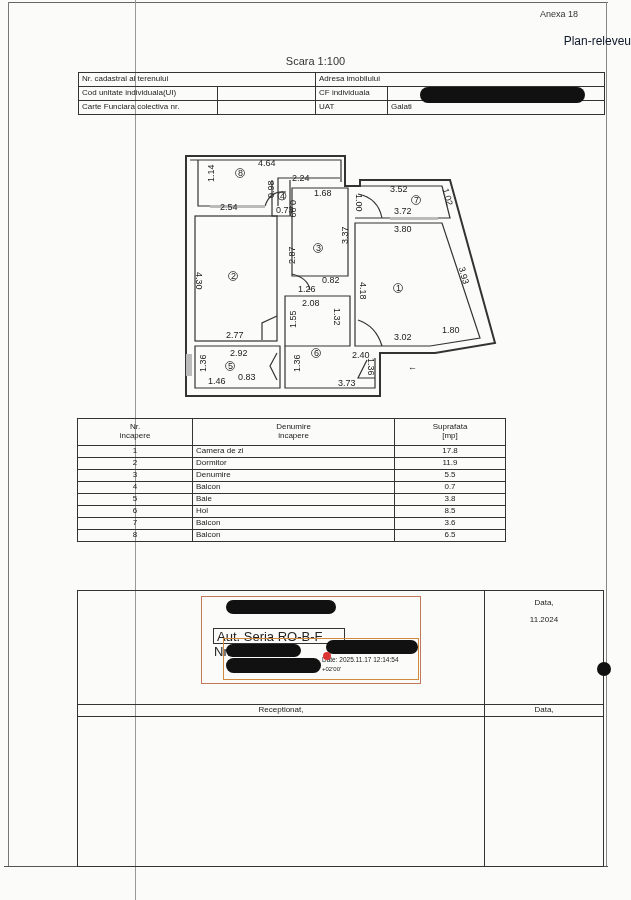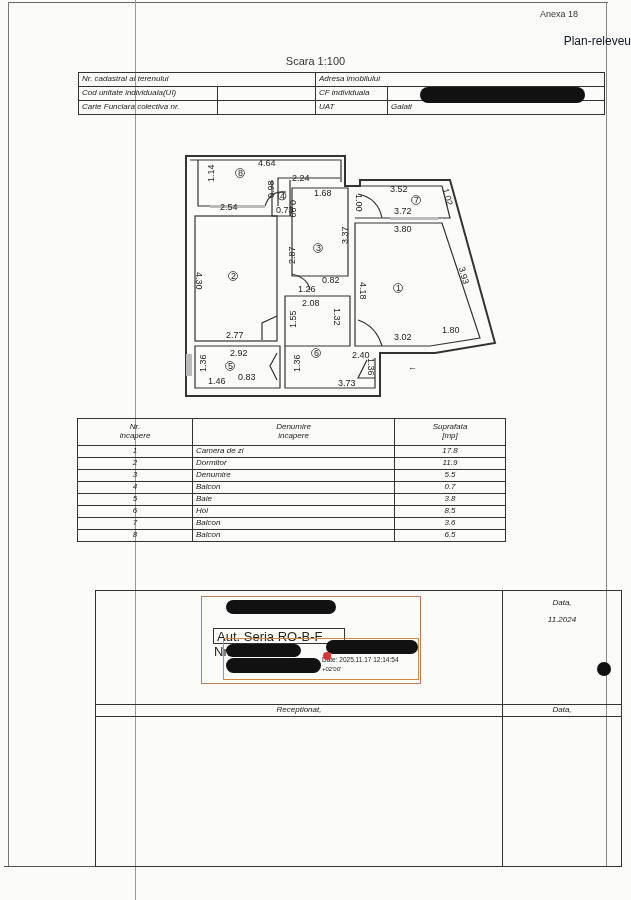--- a/index.html
+++ b/index.html
@@ -14,35 +14,35 @@
     .page-border-left { left: 8px; top: 2px; width: 0; height: 865px; border-left: 1.5px solid #777; }
     .page-border-right { left: 606px; top: 2px; width: 0; height: 865px; border-left: 1.5px solid #888; }
     .page-border-bottom { left: 4px; top: 866px; width: 604px; height: 0; border-top: 1.5px solid #555; }
     .scan-line { left: 135px; top: 0; width: 0; height: 900px; border-left: 1px solid #999; }
 
     .annex { left: 540px; top: 9px; font-size: 9px; color: #333; }
     .title { left: 0; width: 631px; top: 34px; text-align: right; font-size: 12px; color: #0f172a; }
     .scale { left: 0; width: 631px; top: 55px; text-align: center; font-size: 11px; color: #333; }
 
     table.grid { border-collapse: collapse; position: absolute; }
-    table.grid td { border: 1px solid #333; padding: 0 3px; font-size: 8px; line-height: 1.1; white-space: nowrap; overflow: hidden; font-style: italic; }
+    table.grid td { border: 1px solid #333; padding: 0 3px; font-size: 8px; line-height: 1.1; white-space: nowrap; overflow: hidden; }
 
     .header-table { left: 78px; top: 72px; width: 527px; }
     .header-table td { height: 13px; }
 
     .redact { position: absolute; background: #111; border-radius: 9px; }
 
     .plan { left: 180px; top: 148px; width: 330px; height: 255px; }
     .plan svg text { font-family: "Liberation Sans", sans-serif; font-size: 9px; fill: #222; }
 
     .rooms-table { left: 77px; top: 418px; width: 429px; }
     .rooms-table td { height: 11px; font-size: 8px; }
     .rooms-table td.c { text-align: center; }
 
-    .sig-area { left: 77px; top: 590px; width: 527px; height: 277px; margin-left: 18px; }
+    .sig-area { left: 77px; top: 590px; width: 527px; height: 277px; }
     .exec-box { left: 201px; top: 596px; width: 218px; height: 86px; border: 1px solid #c07a5a; }
     .stamp-a { left: 213px; top: 628px; width: 130px; height: 14px; border: 1px solid #333; font-size: 13px; }
     .stamp-b { left: 223px; top: 638px; width: 194px; height: 40px; border: 1px solid #d08a40; }
   </style>
 </head>
 <body>
 
 <div class="abs page-border-top"></div>
 <div class="abs page-border-left"></div>
 <div class="abs page-border-right"></div>

